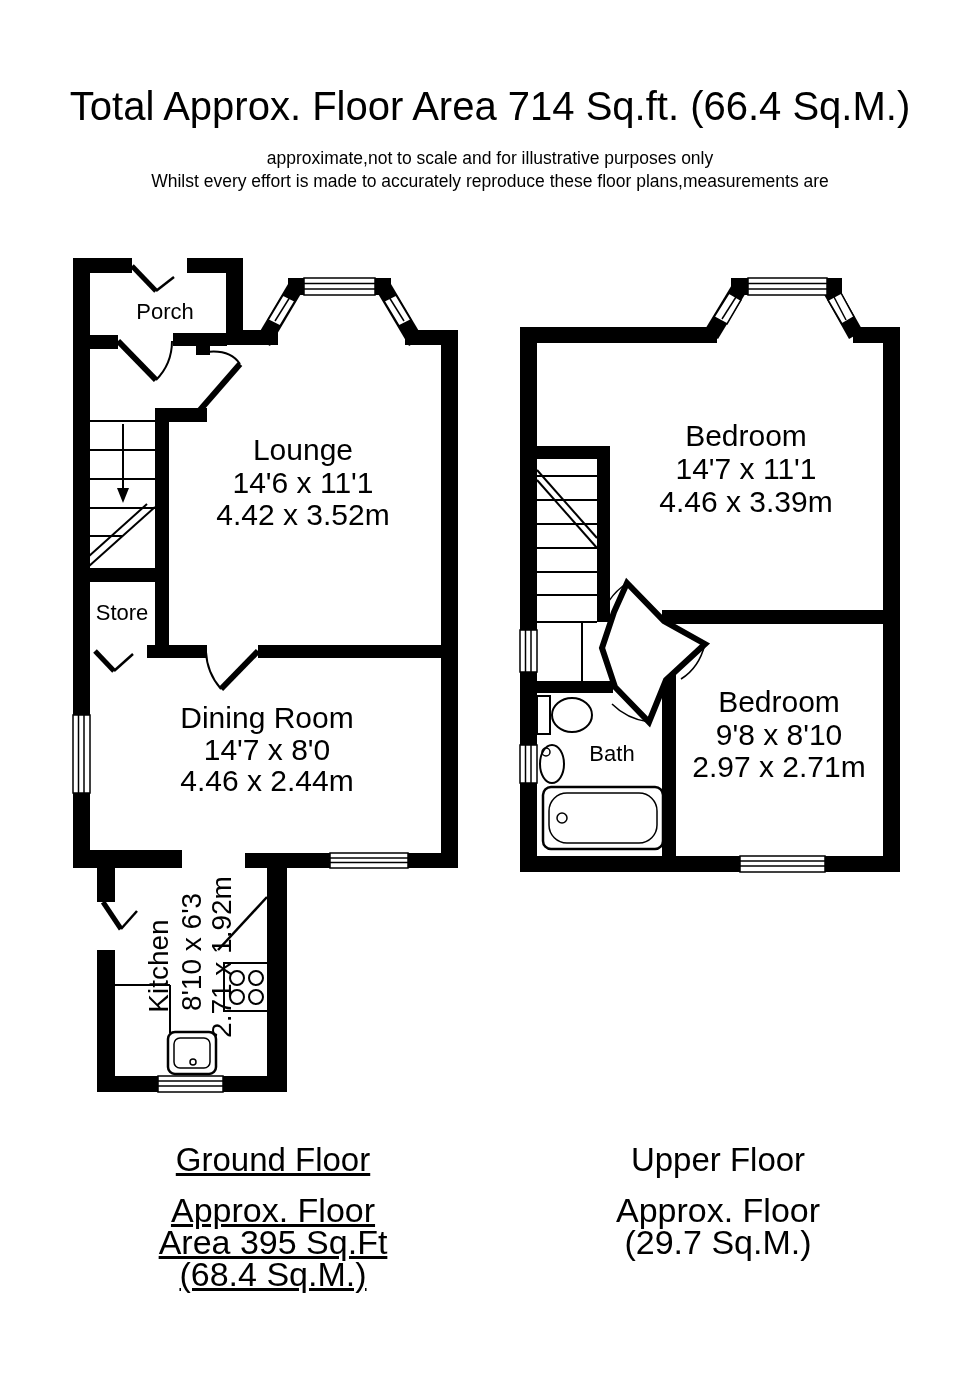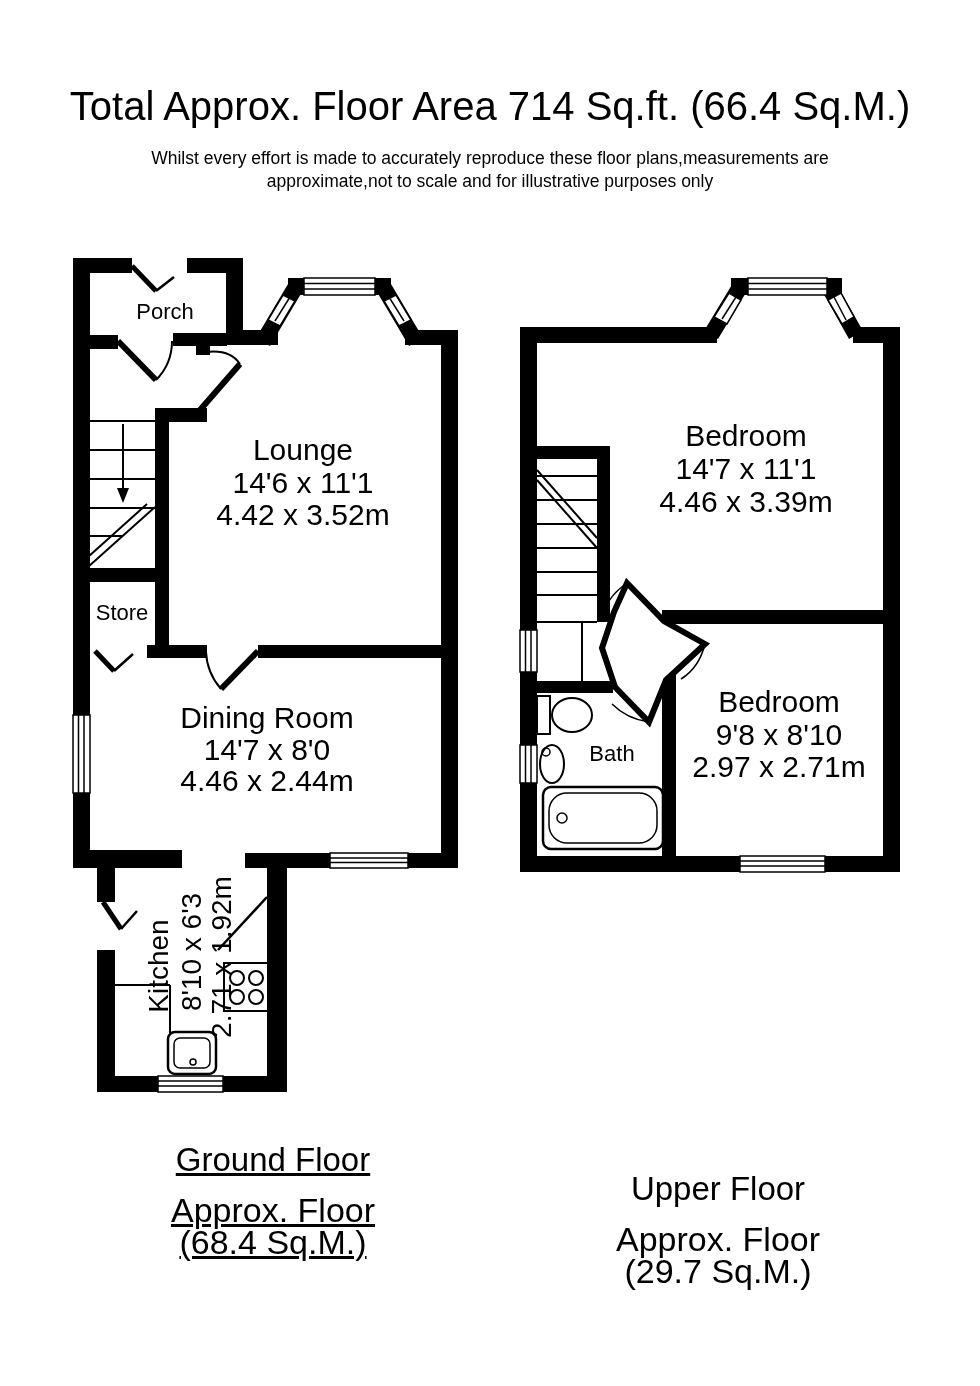--- a/index.html
+++ b/index.html
@@ -5,38 +5,38 @@
   html,body{margin:0;padding:0;background:#ffffff;}
   .canvas{position:relative;width:980px;height:1386px;background:#ffffff;overflow:hidden;
           font-family:"Liberation Sans",sans-serif;color:#000;}
   .title{position:absolute;top:84px;left:0;width:980px;text-align:center;
          font-size:40px;letter-spacing:0px;white-space:nowrap;}
   .disclaimer{position:absolute;top:147px;left:0;width:980px;text-align:center;
               font-size:17.5px;line-height:23px;}
   .plan-svg{position:absolute;top:0;left:0;}
   .floor-caption{position:absolute;top:1141px;width:400px;text-align:center;}
   .floor-caption.ground{left:73px;text-decoration:underline;}
-  .floor-caption.upper{left:518px;margin-top:29px;}
+  .floor-caption.upper{left:518px;}
   .floor-name{font-size:33px;margin-bottom:15px;}
   .floor-area-line{font-size:34px;line-height:32px;}
   
   text{font-family:"Liberation Sans",sans-serif;fill:#000;}
   .room-big{font-size:30px;text-anchor:middle;}
   .room-small{font-size:22px;text-anchor:middle;}
   .kitchen-text{font-size:28px;text-anchor:middle;}
 </style>
 </head>
 <body>
 
 <div class="canvas">
 
   <div class="title">Total Approx. Floor Area 714 Sq.ft. (66.4 Sq.M.)</div>
   <div class="disclaimer">
+    <div>approximate,not to scale and for illustrative purposes only</div>
     <div>Whilst every effort is made to accurately reproduce these floor plans,measurements are</div>
-    <div>approximate,not to scale and for illustrative purposes only</div>
   </div>
 
   <svg class="plan-svg" width="980" height="1386" viewBox="0 0 980 1386">
 
     <g>
       <g fill="#000" stroke="none">
         <rect x="73" y="258" width="17" height="610"></rect>
         <rect x="73" y="258" width="59" height="15"></rect>
         <rect x="187" y="258" width="56" height="15"></rect>
         <rect x="226" y="258" width="17" height="75"></rect>
@@ -251,20 +251,21 @@
       <text class="room-big" x="779" y="712">Bedroom</text>
       <text class="room-big" x="779" y="745">9'8 x 8'10</text>
       <text class="room-big" x="779" y="777">2.97 x 2.71m</text>
       <text class="room-small" x="612" y="761">Bath</text>
     </g>
   </svg>
 
   <div class="floor-caption ground">
     <div class="floor-name">Ground Floor</div>
     <div class="floor-area-line">Approx. Floor</div>
+    <div class="floor-area-line">Area 395 Sq.Ft</div>
     <div class="floor-area-line">(68.4 Sq.M.)</div>
   </div>
 
   <div class="floor-caption upper">
     <div class="floor-name">Upper Floor</div>
     <div class="floor-area-line">Approx. Floor</div>
     <div class="floor-area-line">(29.7 Sq.M.)</div>
   </div>
 
 </div>

